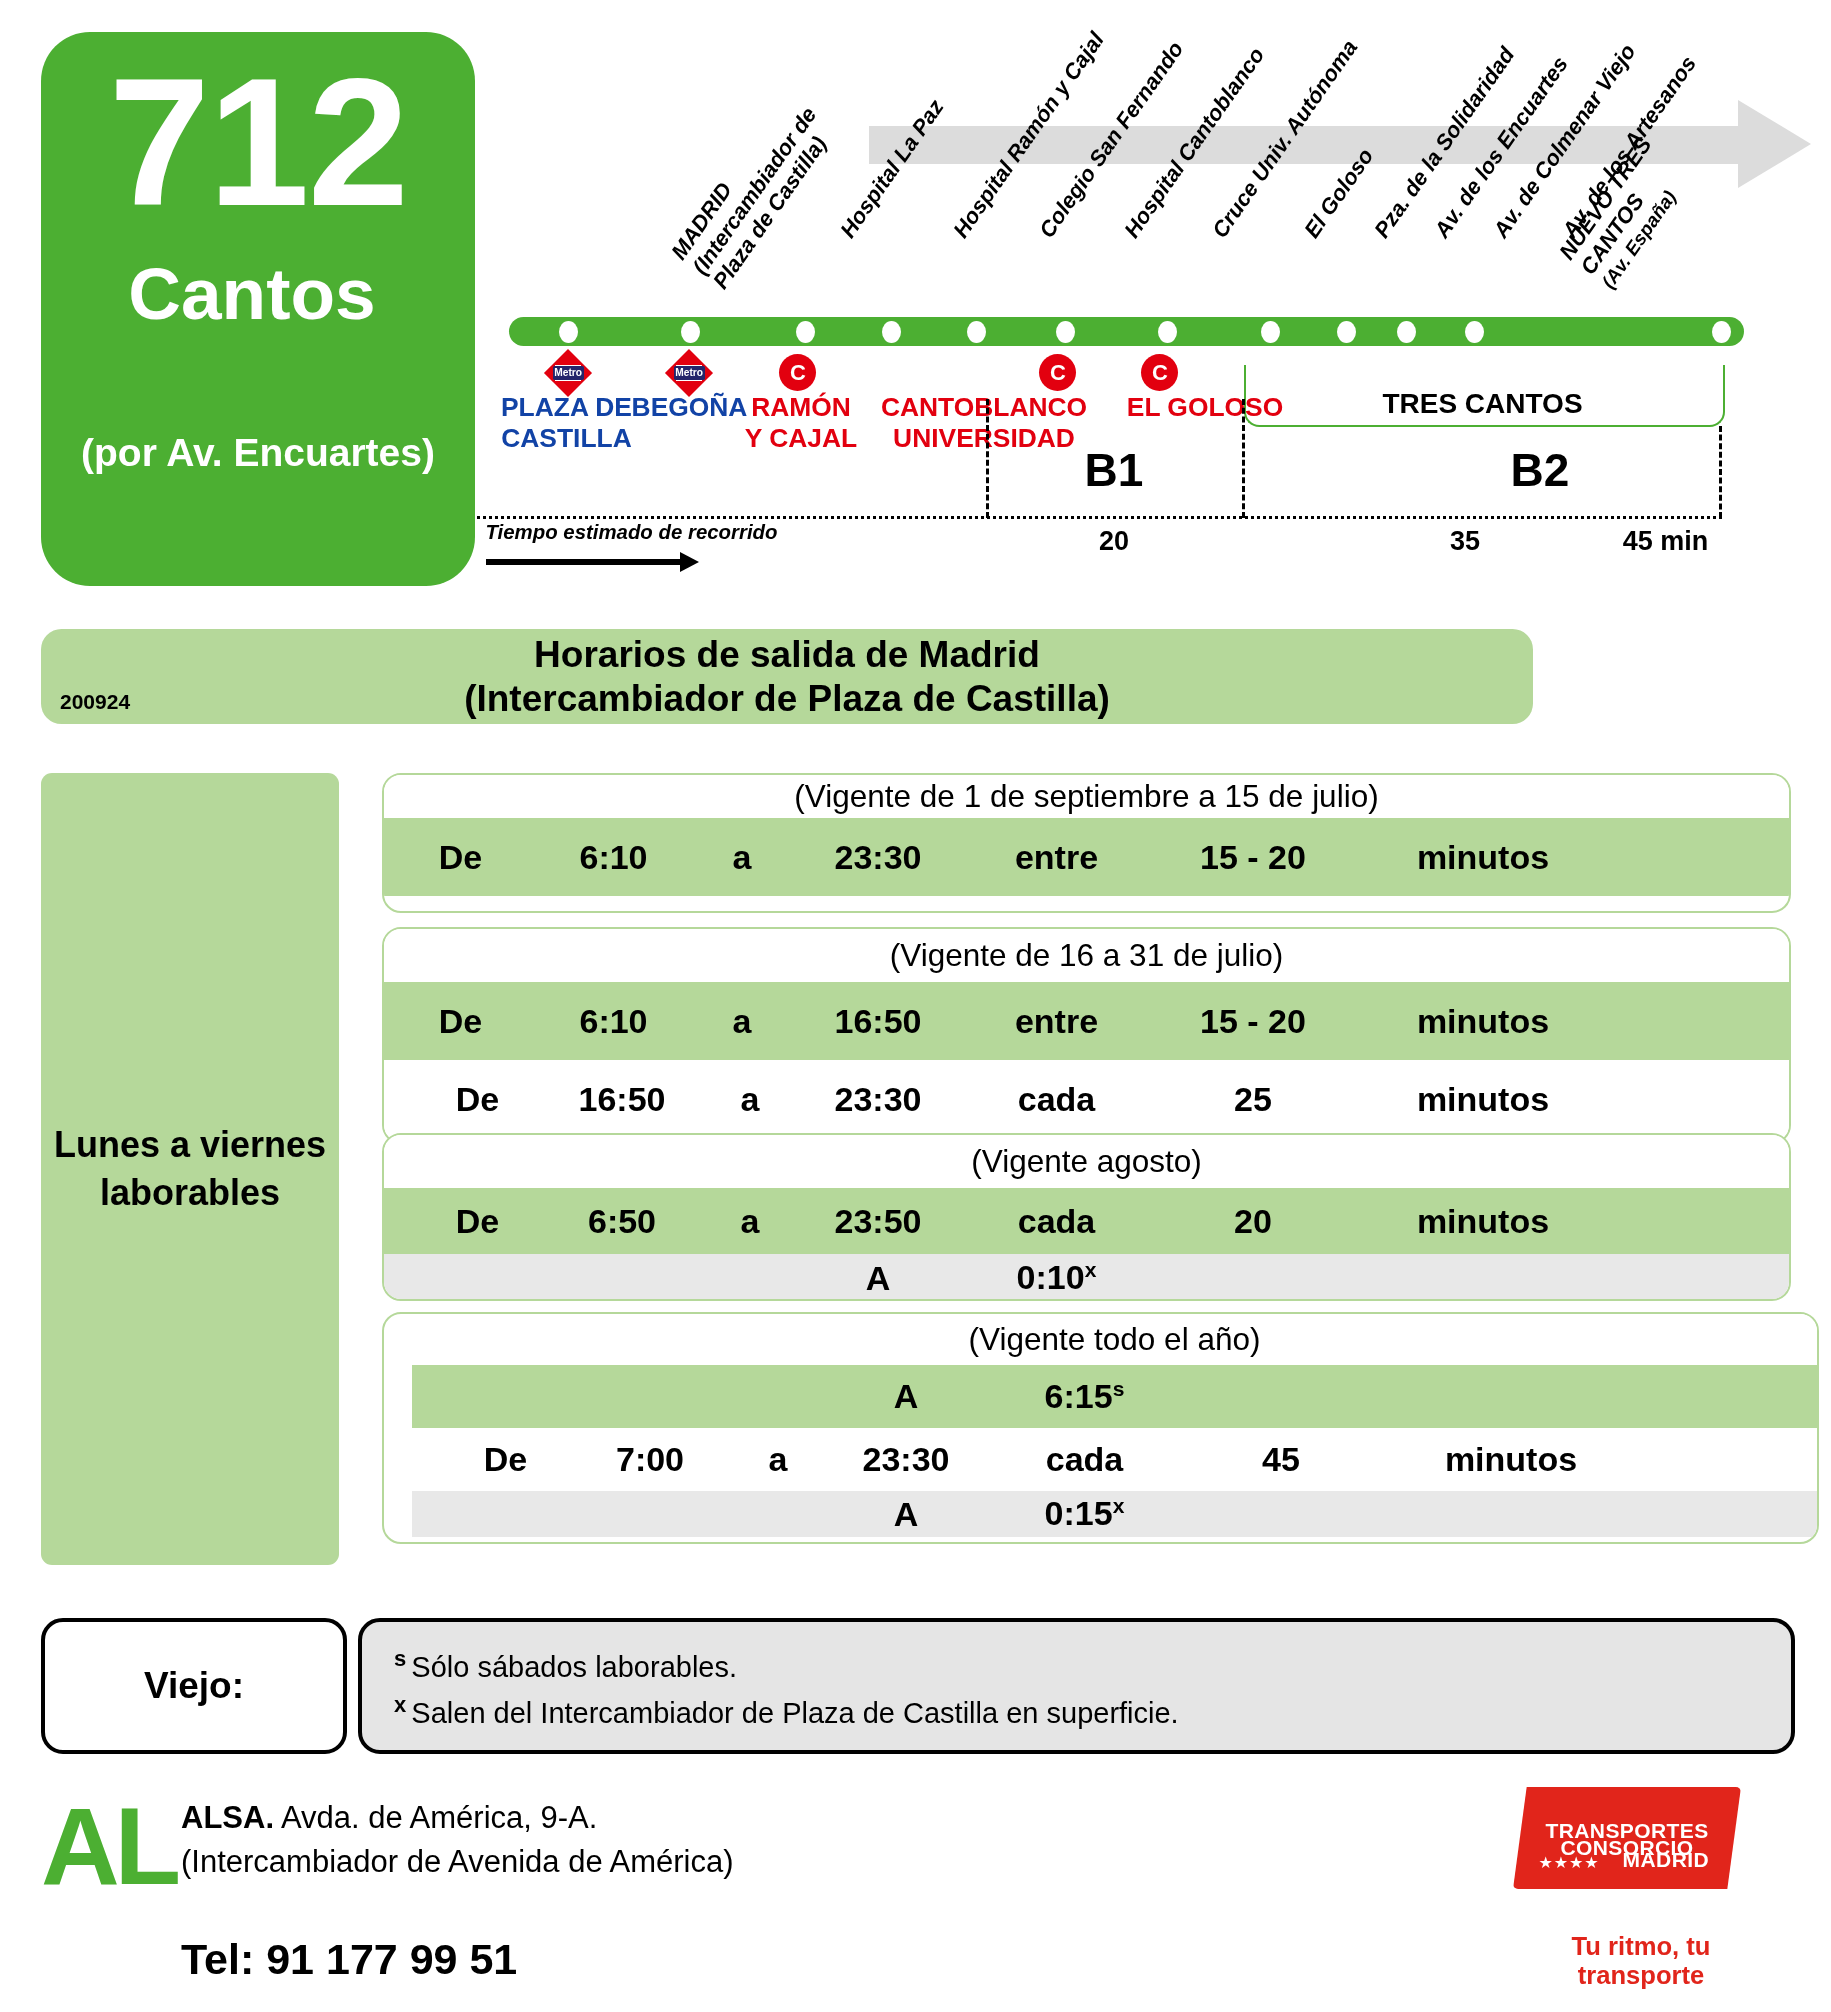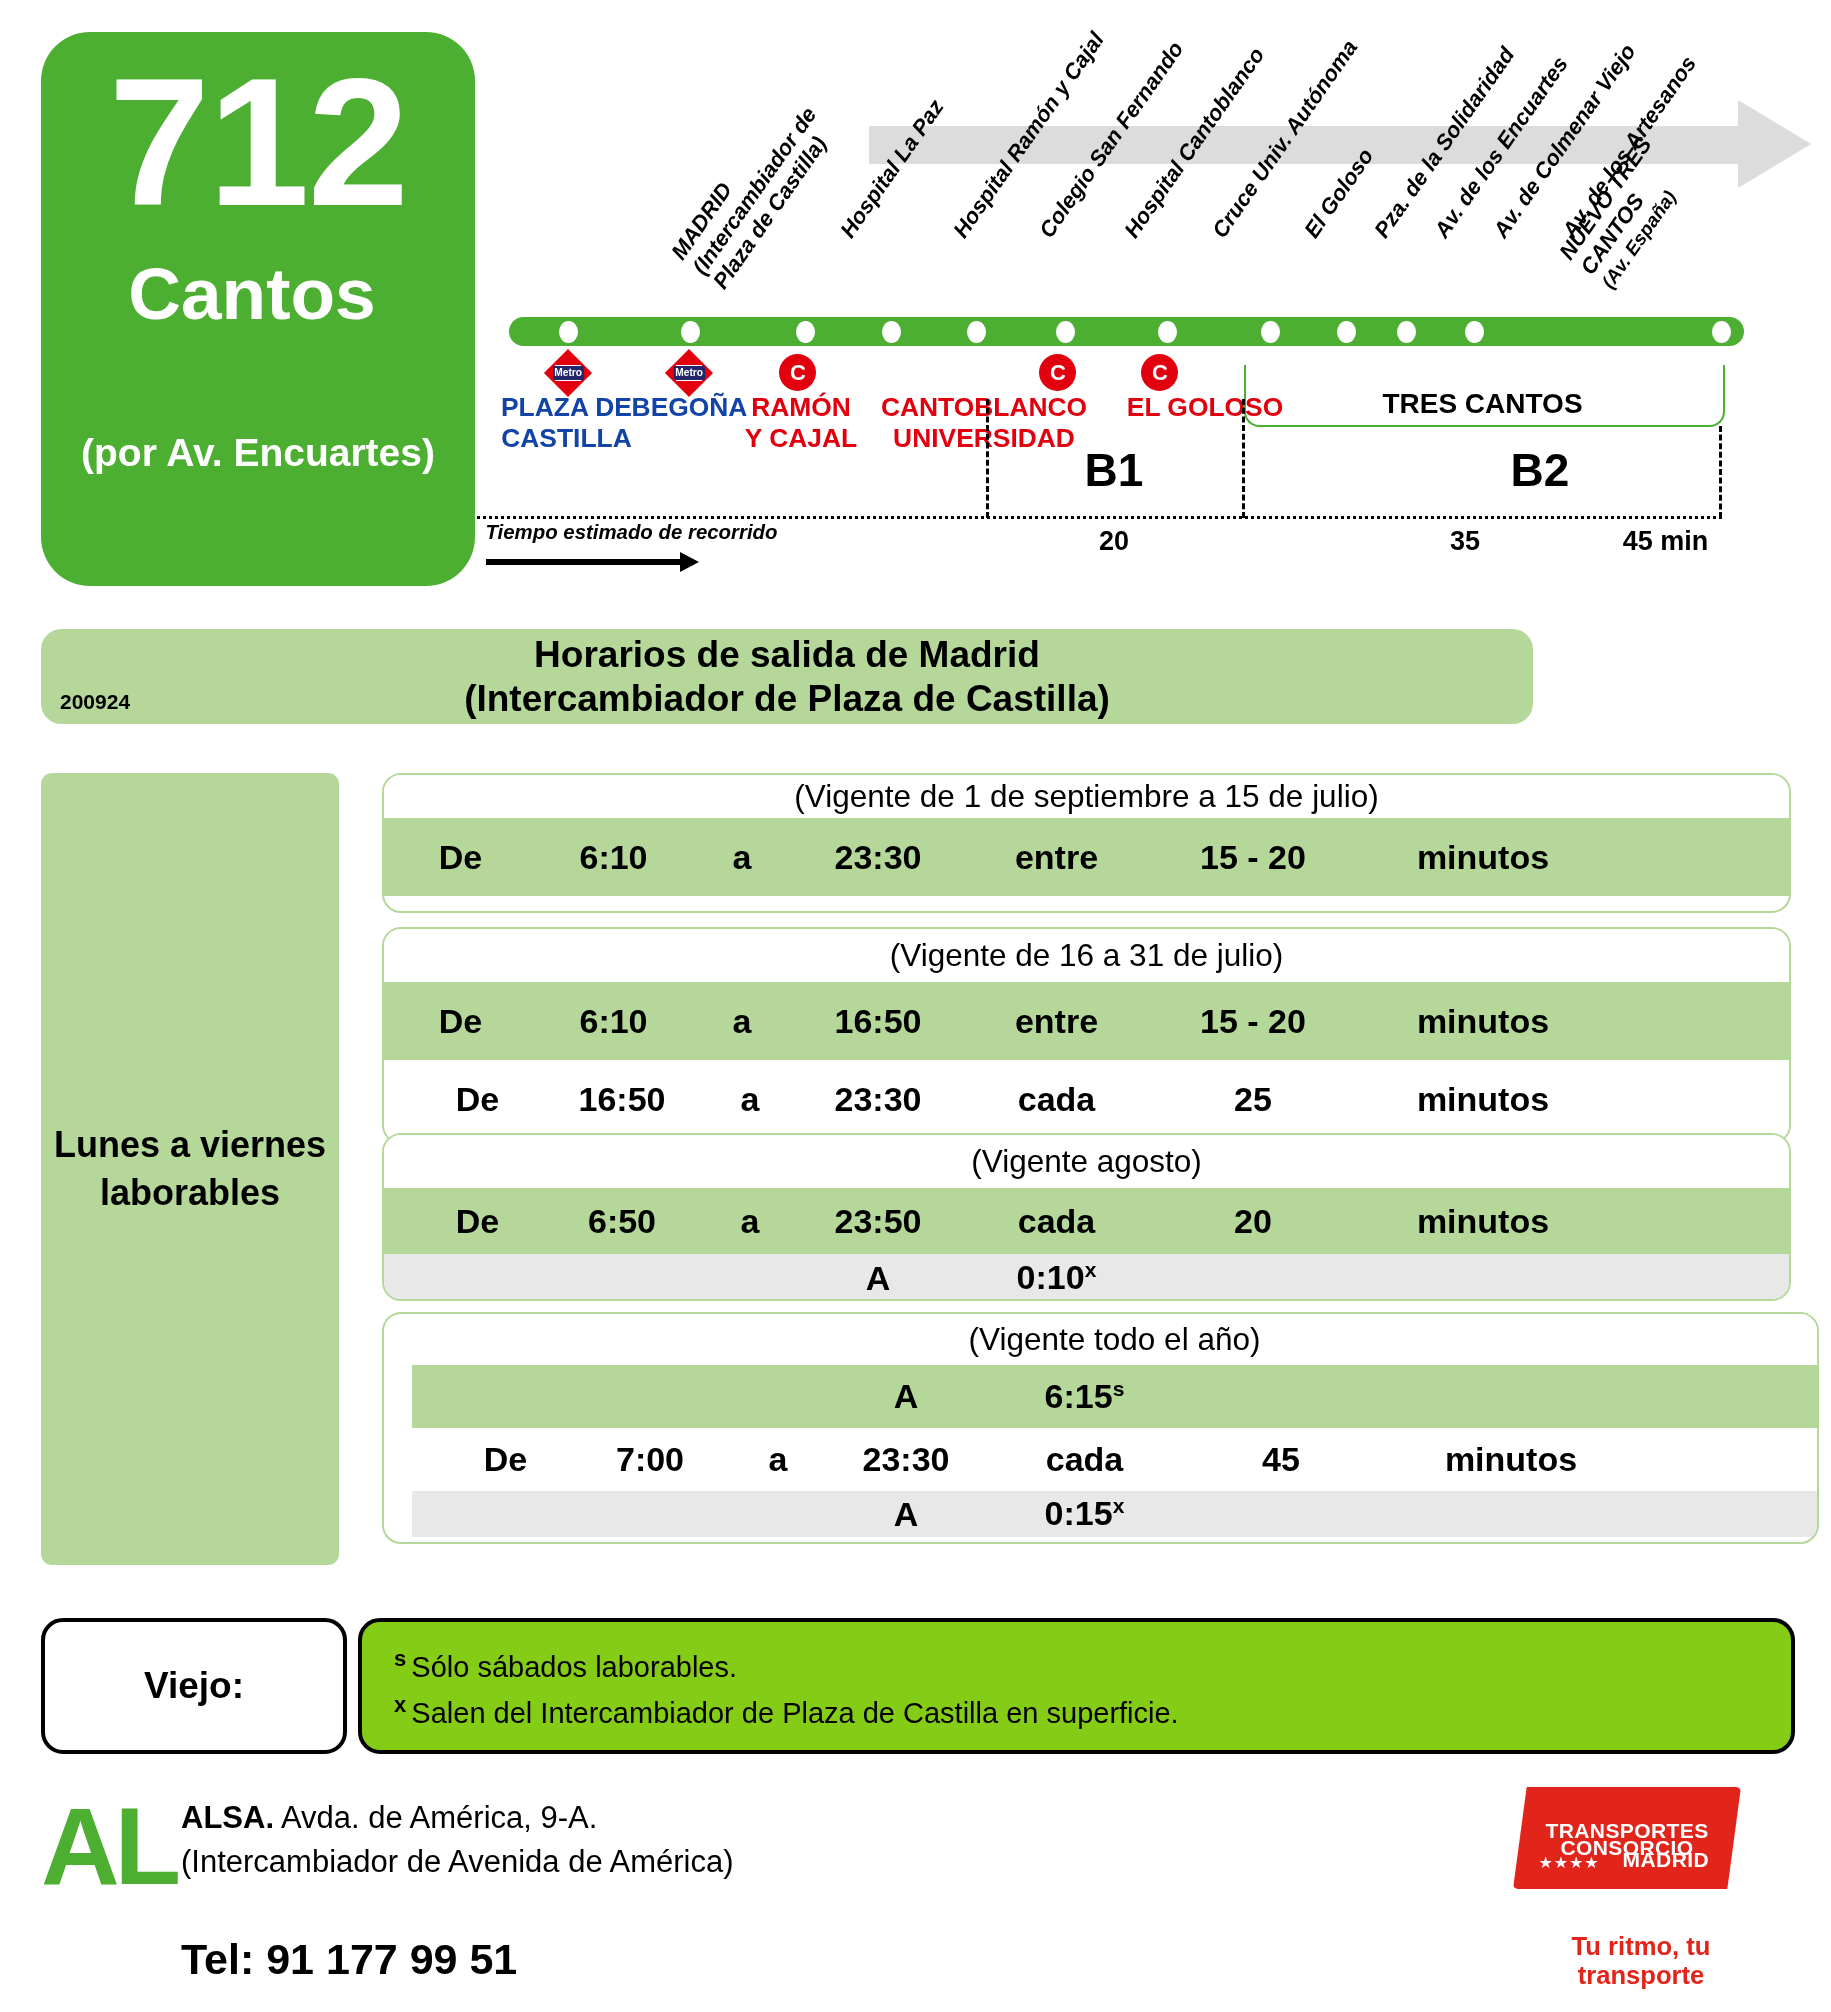--- a/index.html
+++ b/index.html
@@ -174,21 +174,21 @@
 
   
   .notes-label-box{
     position:absolute;left:41px;top:1618px;width:298px;height:128px;
     border:4.3px solid #000;border-radius:22px;background:#fff;
     display:flex;align-items:center;justify-content:center;
     font-size:37px;font-weight:bold;
   }
   .notes-box{
     position:absolute;left:358px;top:1618px;width:1429px;height:128px;
-    border:4.3px solid #000;border-radius:22px;background:#84cc16;
+    border:4.3px solid #000;border-radius:22px;background:#e5e5e5;
   }
   .note-line{
     position:absolute;left:32px;font-size:29px;color:#000;white-space:nowrap;
   }
   .note-line .mk{font-size:22px;font-weight:bold;vertical-align:super;margin-right:5.1px;}
 
   
   .al-logo{
     position:absolute;left:41px;top:1792px;
     font-size:109px;line-height:109px;font-weight:bold;color:#4caf32;

